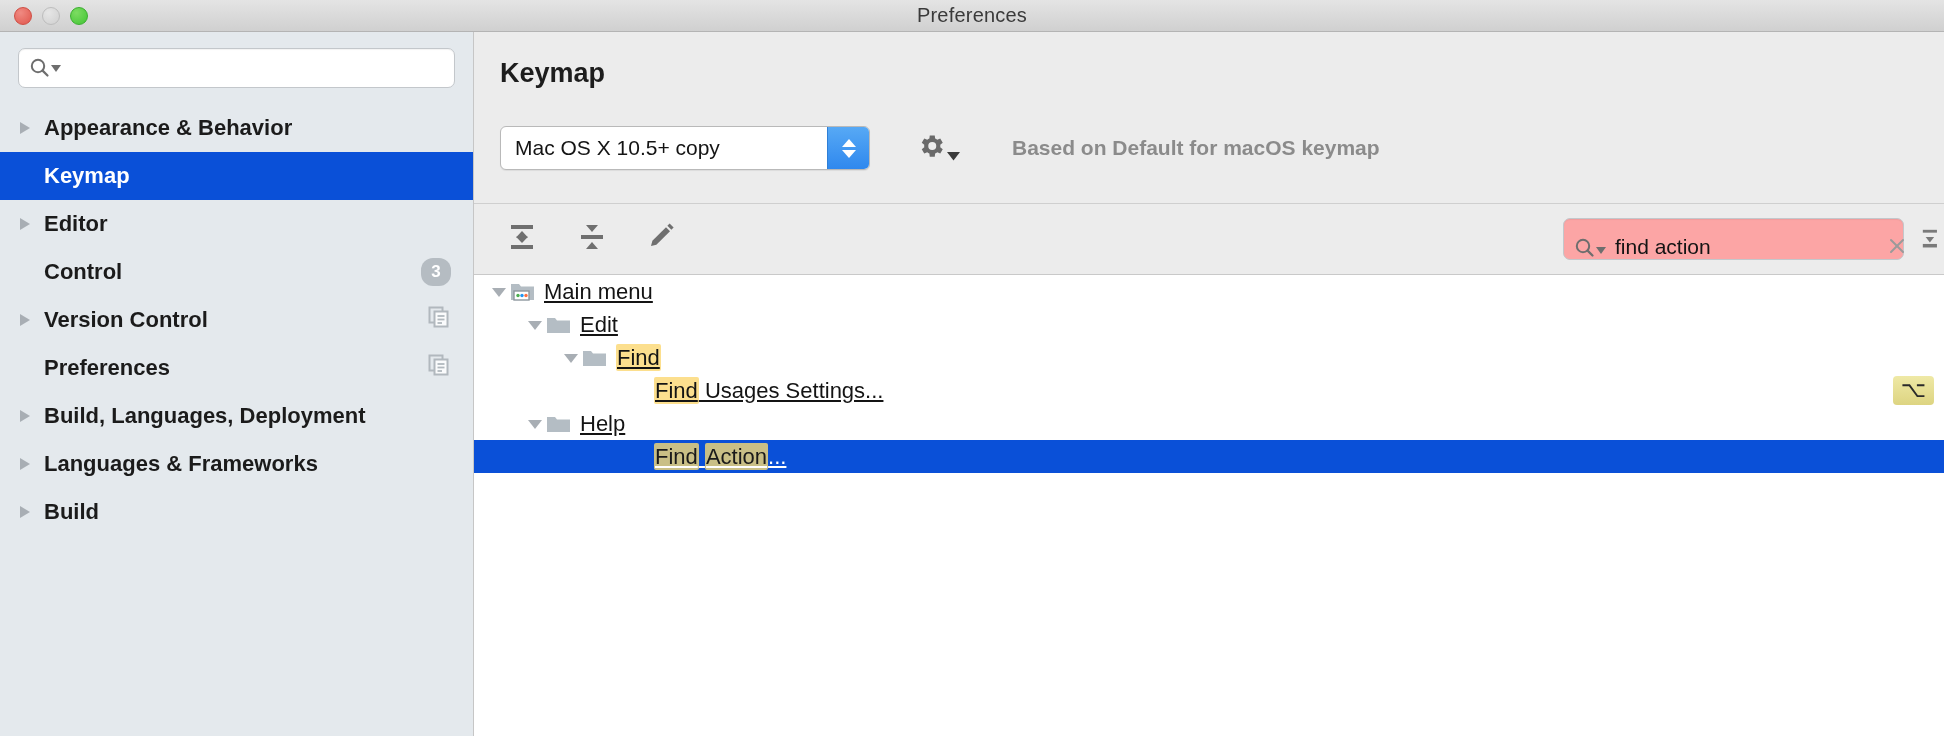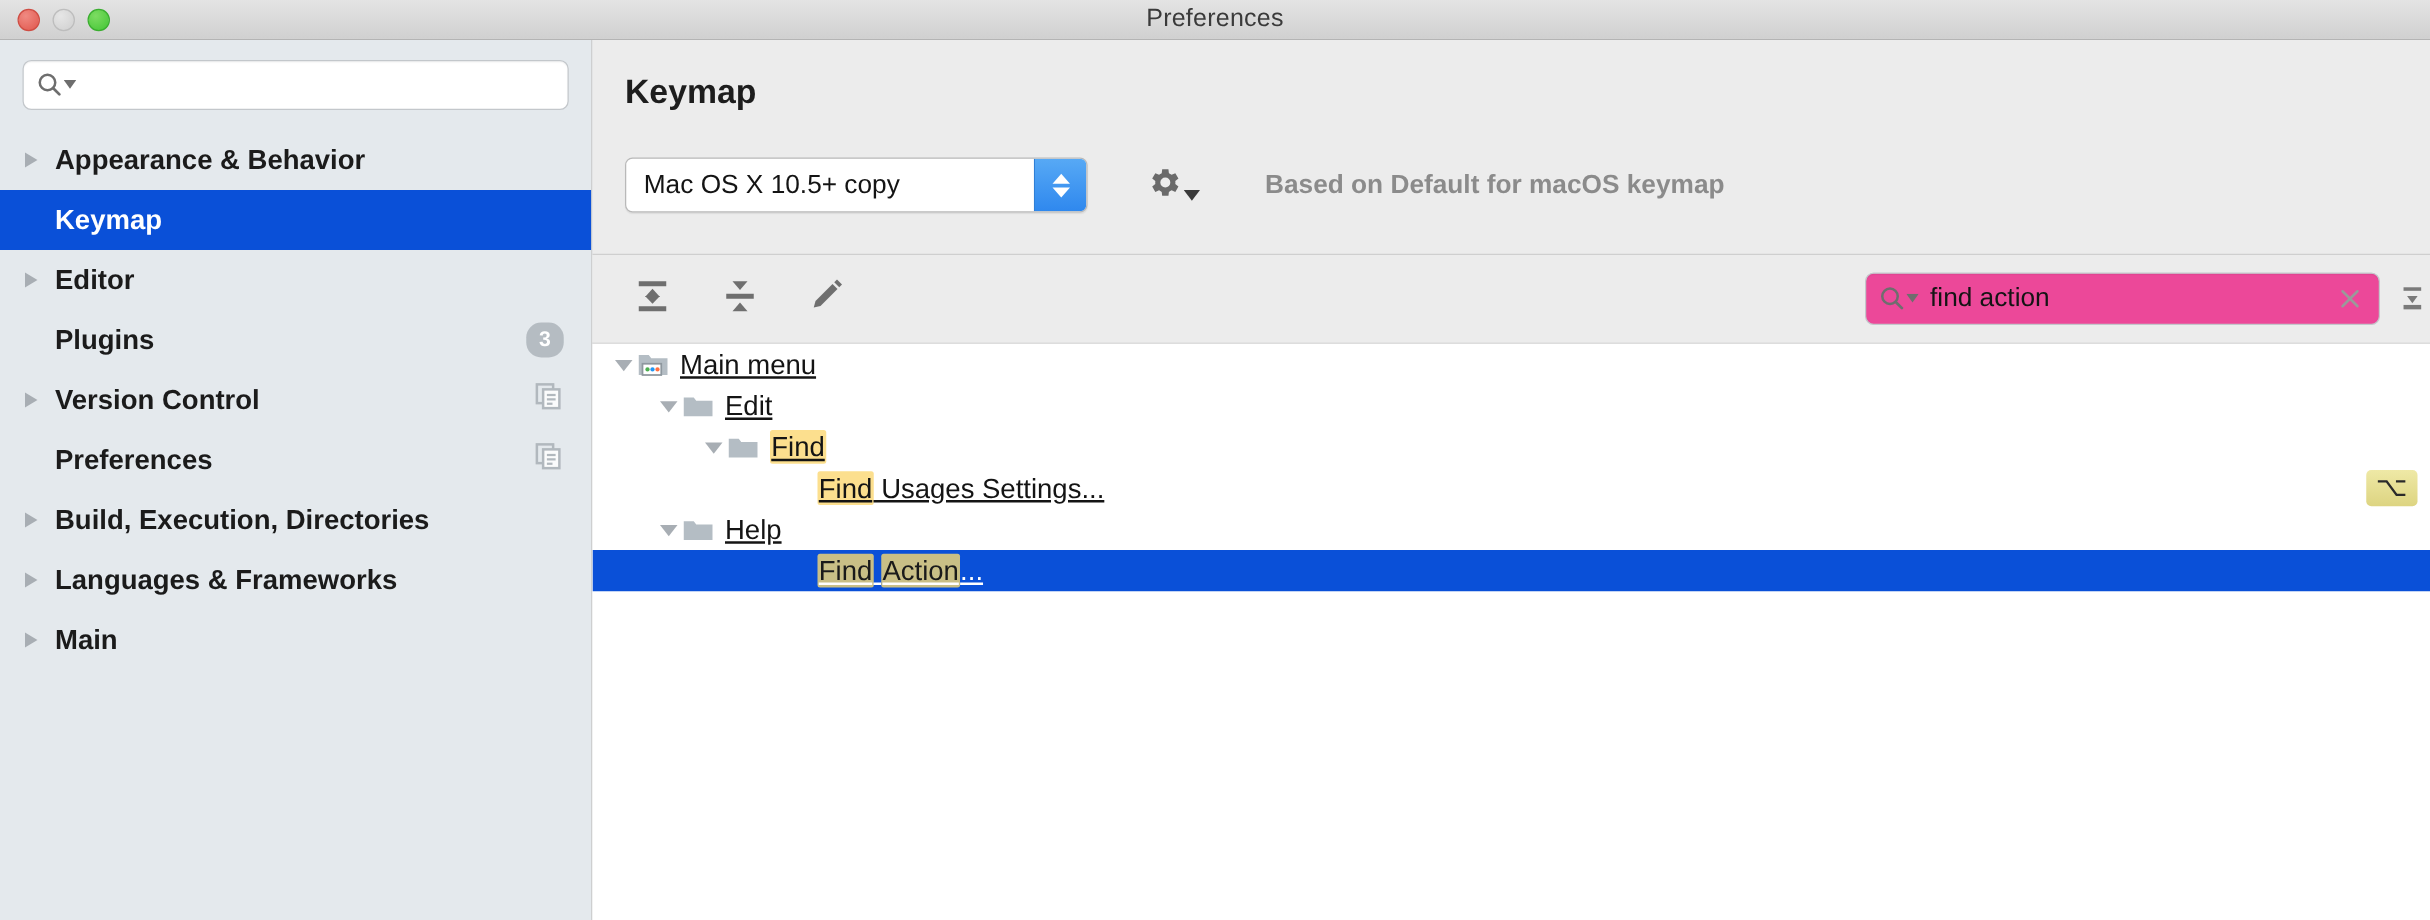--- a/index.html
+++ b/index.html
@@ -104,23 +104,23 @@
     height: 70px; display: flex; align-items: center;
     padding-left: 26px; padding-right: 0; gap: 26px;
     background: #ececec; position: relative;
   }
   .tb-btn { width: 44px; height: 44px; display: flex; align-items: center; justify-content: center; cursor: default; }
   .toolbar-right {
     position: absolute; right: 0; top: 0; bottom: 0;
     display: flex; align-items: center; gap: 0;
   }
   .find-field {
-    width: 412px; height: 42px; background: #ec4899;
+    width: 341px; height: 42px; background: #fca5a5;
     border: 1px solid #c3c7cb; border-radius: 7px;
-    display: flex; align-items: center; padding: 0 10px;
+    display: flex; align-items: flex-end; padding: 0 10px;
     box-shadow: inset 0 1px 1px rgba(0,0,0,.05);
   }
   .find-field input {
     flex: 1; border: none; outline: none; background: transparent;
     font-family: "Liberation Sans", sans-serif; font-size: 21px; color: #141414;
     margin-left: 9px;
   }
   .clear-x { width: 26px; height: 26px; display: flex; align-items: center; justify-content: center; cursor: default; }
   .edge-icon { width: 24px; overflow: hidden; display: flex; align-items: center; margin-left: 16px; }
 
@@ -194,21 +194,21 @@
         <div class="side-item">
           <span class="disc">
             <svg width="14" height="16" viewBox="0 0 14 16">
               <polygon points="2,2 12,8 2,14" fill="#a8aeb4"></polygon>
             </svg>
           </span>
           <span class="side-label">Editor</span>
         </div>
         <div class="side-item">
           <span class="disc"></span>
-          <span class="side-label">Plugins</span>
+          <span class="side-label">Control</span>
           <span class="badge-count">3</span>
         </div>
         <div class="side-item">
           <span class="disc">
             <svg width="14" height="16" viewBox="0 0 14 16">
               <polygon points="2,2 12,8 2,14" fill="#a8aeb4"></polygon>
             </svg>
           </span>
           <span class="side-label">Version Control</span>
           <span class="copy-ic"><svg width="24" height="24" viewBox="0 0 24 24">
@@ -229,37 +229,37 @@
               <line x1="10.5" y1="14.5" x2="17.5" y2="14.5" stroke="#a9b0b6" stroke-width="1.8"></line>
               <line x1="10.5" y1="18" x2="15" y2="18" stroke="#a9b0b6" stroke-width="1.8"></line>
             </svg></span>
         </div>
         <div class="side-item">
           <span class="disc">
             <svg width="14" height="16" viewBox="0 0 14 16">
               <polygon points="2,2 12,8 2,14" fill="#a8aeb4"></polygon>
             </svg>
           </span>
-          <span class="side-label">Build, Execution, Directories</span>
+          <span class="side-label">Build, Languages, Deployment</span>
         </div>
         <div class="side-item">
           <span class="disc">
             <svg width="14" height="16" viewBox="0 0 14 16">
               <polygon points="2,2 12,8 2,14" fill="#a8aeb4"></polygon>
             </svg>
           </span>
           <span class="side-label">Languages &amp; Frameworks</span>
         </div>
         <div class="side-item">
           <span class="disc">
             <svg width="14" height="16" viewBox="0 0 14 16">
               <polygon points="2,2 12,8 2,14" fill="#a8aeb4"></polygon>
             </svg>
           </span>
-          <span class="side-label">Main</span>
+          <span class="side-label">Build</span>
         </div>
       </div>
   </div>
 
   <div class="main">
 
     <div class="main-head">
       <div class="page-title">Keymap</div>
     </div>
 

